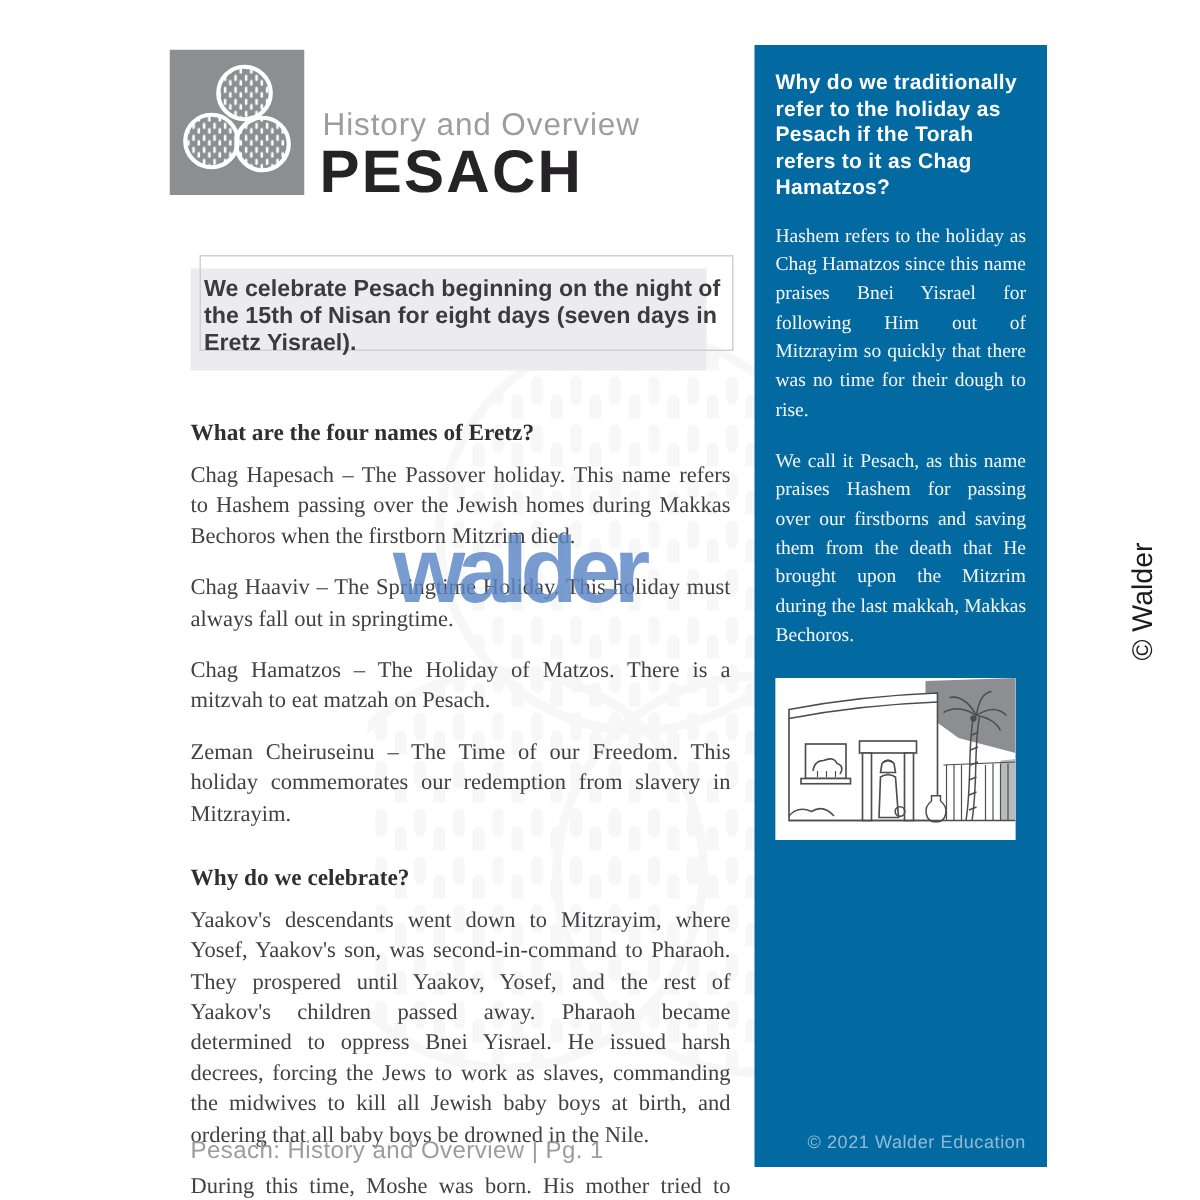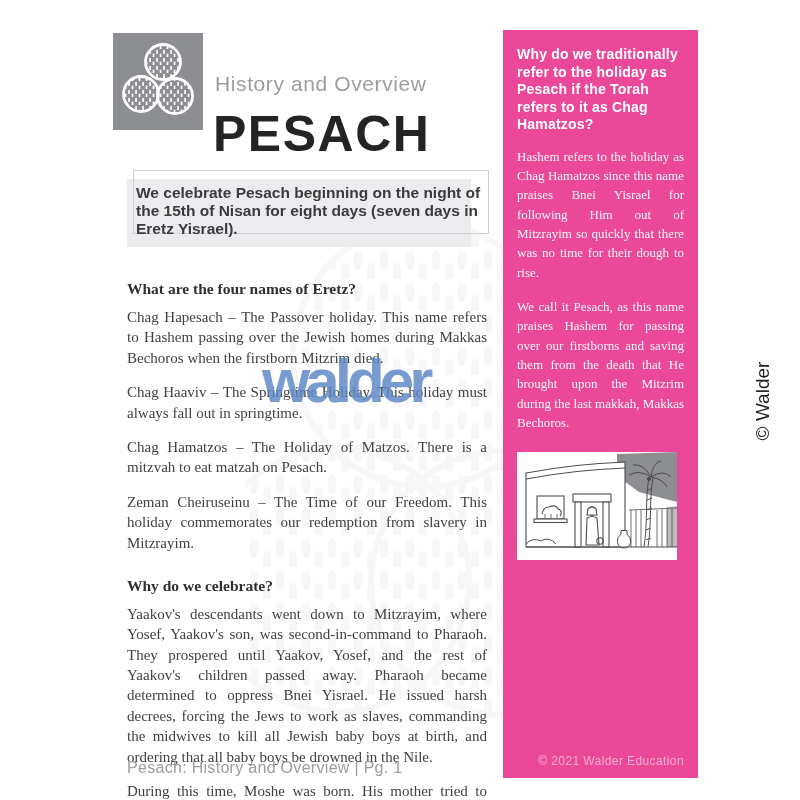--- a/index.html
+++ b/index.html
@@ -2,38 +2,38 @@
 <html><head>
 <meta charset="utf-8">
 <style>
   html,body{margin:0;padding:0;background:#fff;}
   .page{position:relative;width:800px;height:800px;background:#ffffff;overflow:hidden;
         font-family:"Liberation Sans",sans-serif;}
   
   .logo{position:absolute;left:113px;top:33px;width:90px;height:97px;z-index:2;}
   .kicker{position:absolute;left:215px;top:72px;font-size:21px;font-weight:400;
           color:#9d9d9f;letter-spacing:.6px;z-index:2;}
-  .title{position:absolute;left:213px;top:105px;font-size:50px;font-weight:800;
+  .title{position:absolute;left:213px;top:93px;font-size:40px;font-weight:800;
          color:#262327;letter-spacing:1.5px;z-index:2;}
   
   .main-col{position:absolute;left:127px;top:170px;width:360px;z-index:1;}
   .intro-wrap{position:relative;height:92px;margin-bottom:18px;}
   .intro-fill{position:absolute;left:0;top:9px;width:344px;height:68px;background:#ececee;}
   .intro-outline{position:absolute;left:6px;top:0;width:354px;height:62px;
                  border:1px solid #cfd0d2;}
   .intro-text{position:absolute;left:9px;top:14px;width:346px;font-weight:700;
               font-size:15.5px;line-height:1.17;color:#3b3b3e;}
   .sec-h{font-family:"Liberation Serif",serif;font-size:15.5px;font-weight:700;
          color:#2f2f31;margin:0 0 9px 0;}
   .sec-h.second{margin-top:24px;}
   .body-p{font-family:Liberation Serif, serif;font-size:15px;line-height:1.36;
           color:#414144;text-align:justify;margin:0 0 14px 0;}
   
   .sidebar{position:absolute;left:503px;top:30px;width:195px;height:748px;
-           background:#ec4899;box-sizing:border-box;padding:16px 14px;z-index:1;}
+           background:#0369a1;box-sizing:border-box;padding:16px 14px;z-index:1;}
   .sb-q{font-weight:700;font-size:14px;line-height:1.25;color:#ffffff;
         letter-spacing:.2px;margin:0 0 13px 0;}
   .sb-p{font-family:"Liberation Serif",serif;font-size:13px;line-height:1.49;
         color:#f7f7f7;text-align:justify;margin:0 0 15px 0;}
   .illus{width:160px;height:108px;background:#fff;margin-top:4px;}
   .sb-copy{position:absolute;right:14px;bottom:10px;font-size:12px;
            color:rgba(255,255,255,.55);letter-spacing:.4px;}
   
   .walder-wm{position:absolute;left:262px;top:350px;font-size:62px;font-weight:700;
              letter-spacing:-5px;color:#5b86c6;opacity:.82;z-index:9;line-height:1;}

